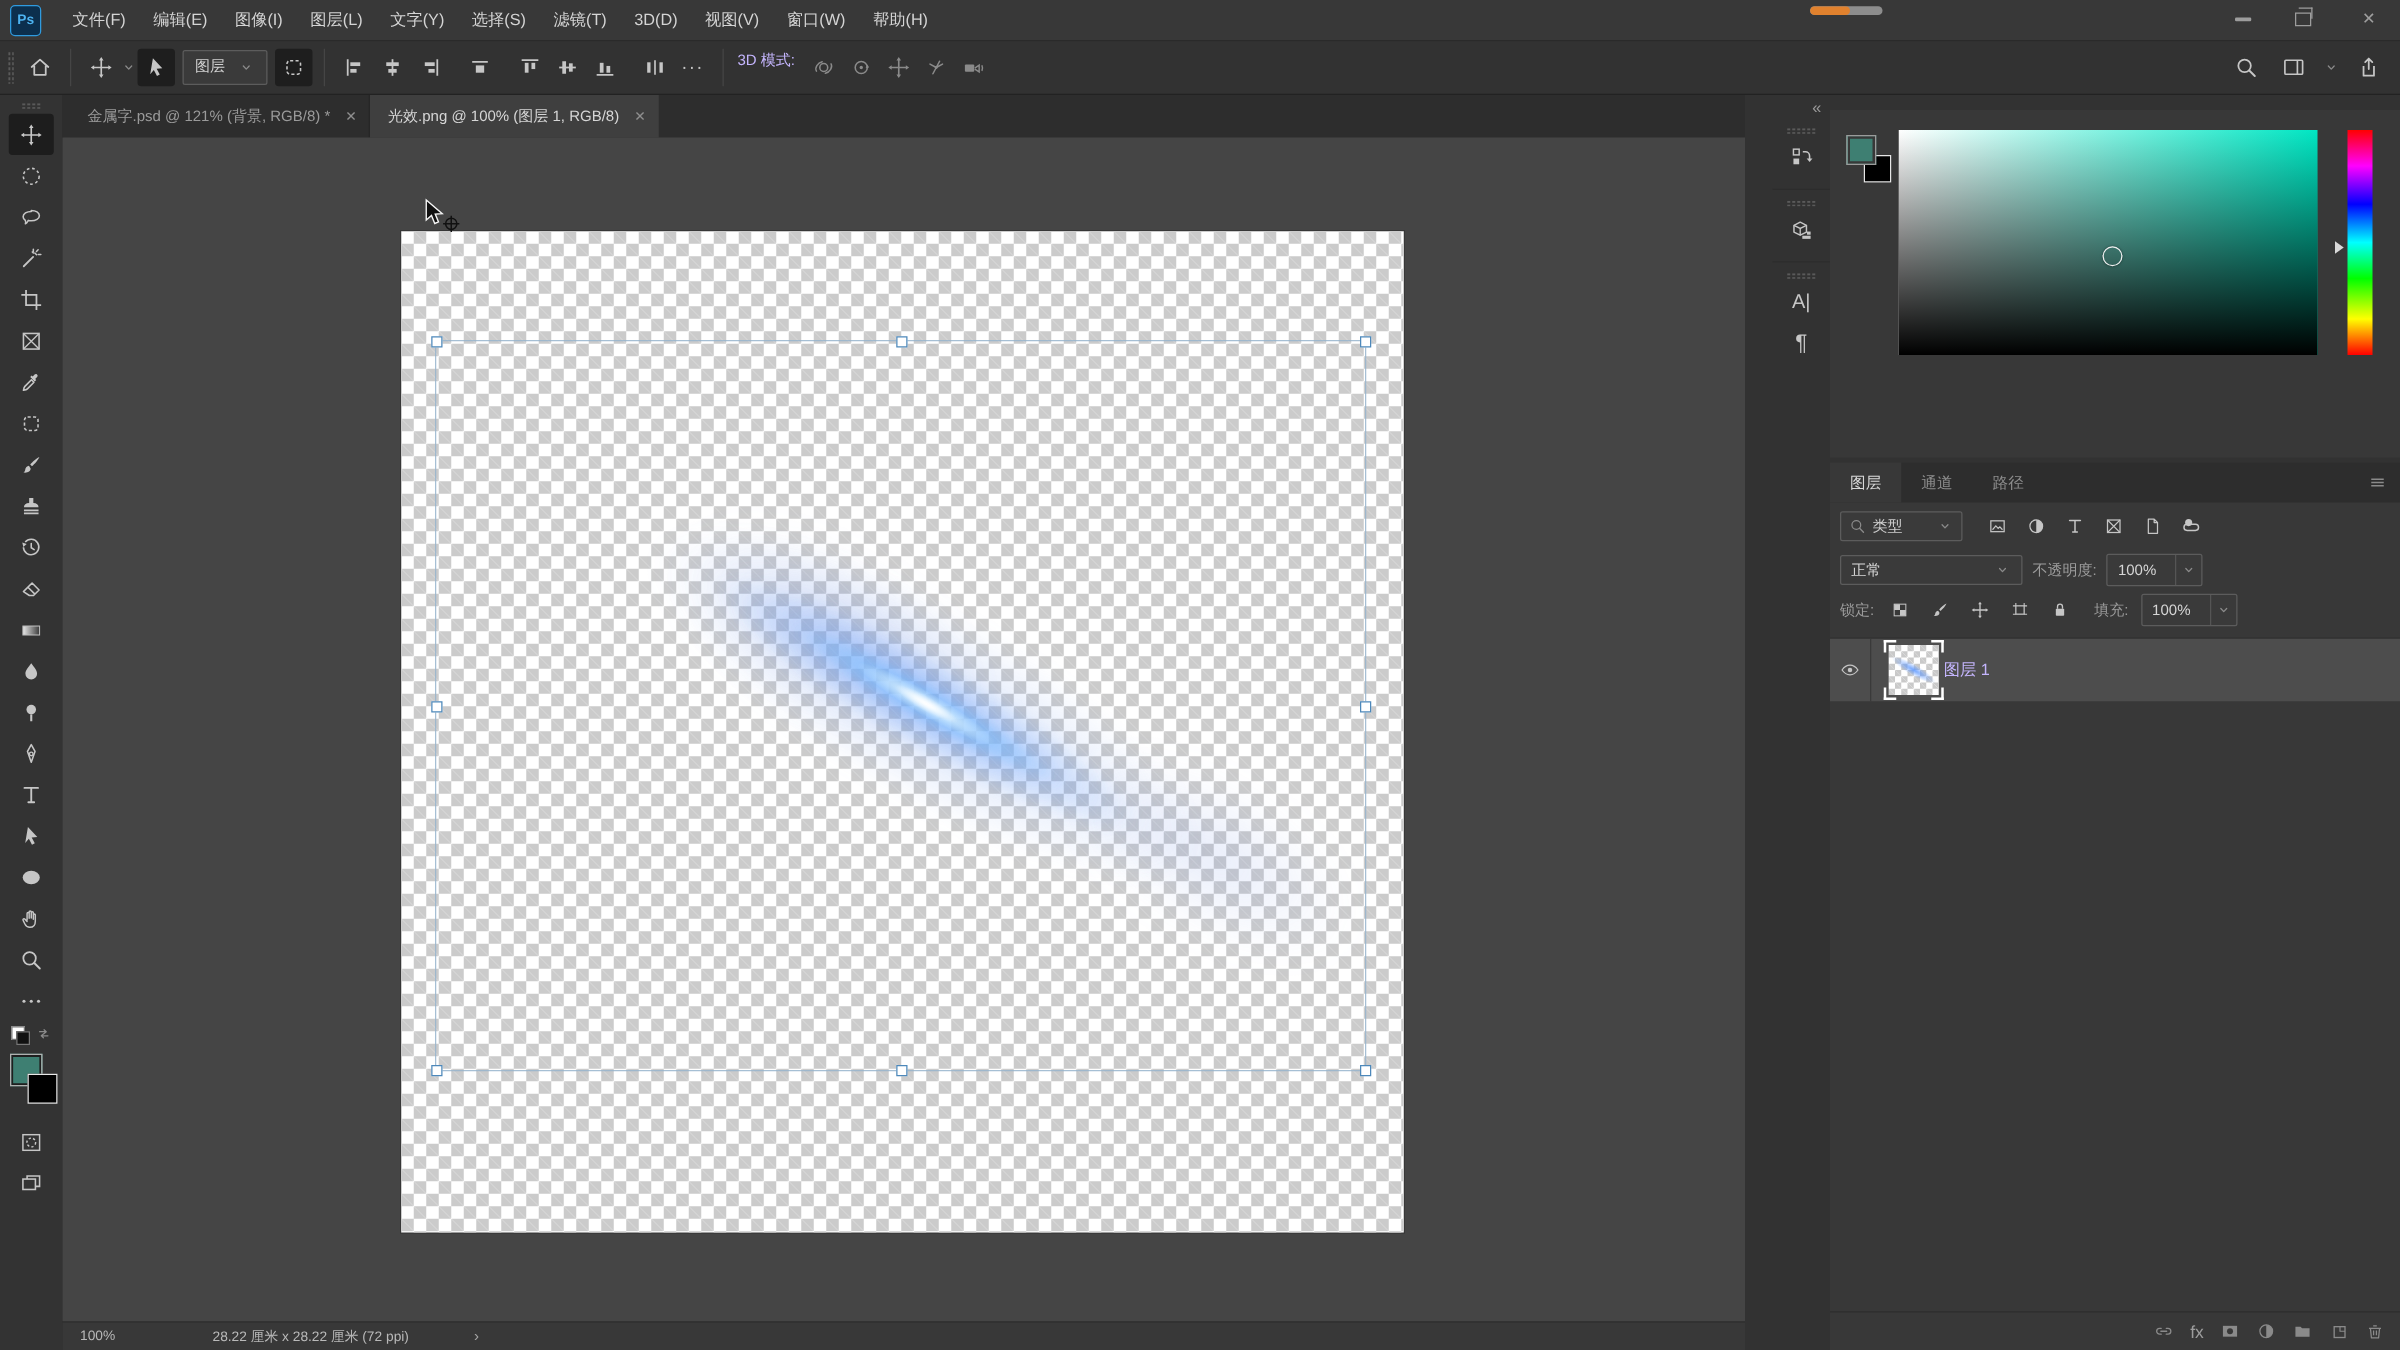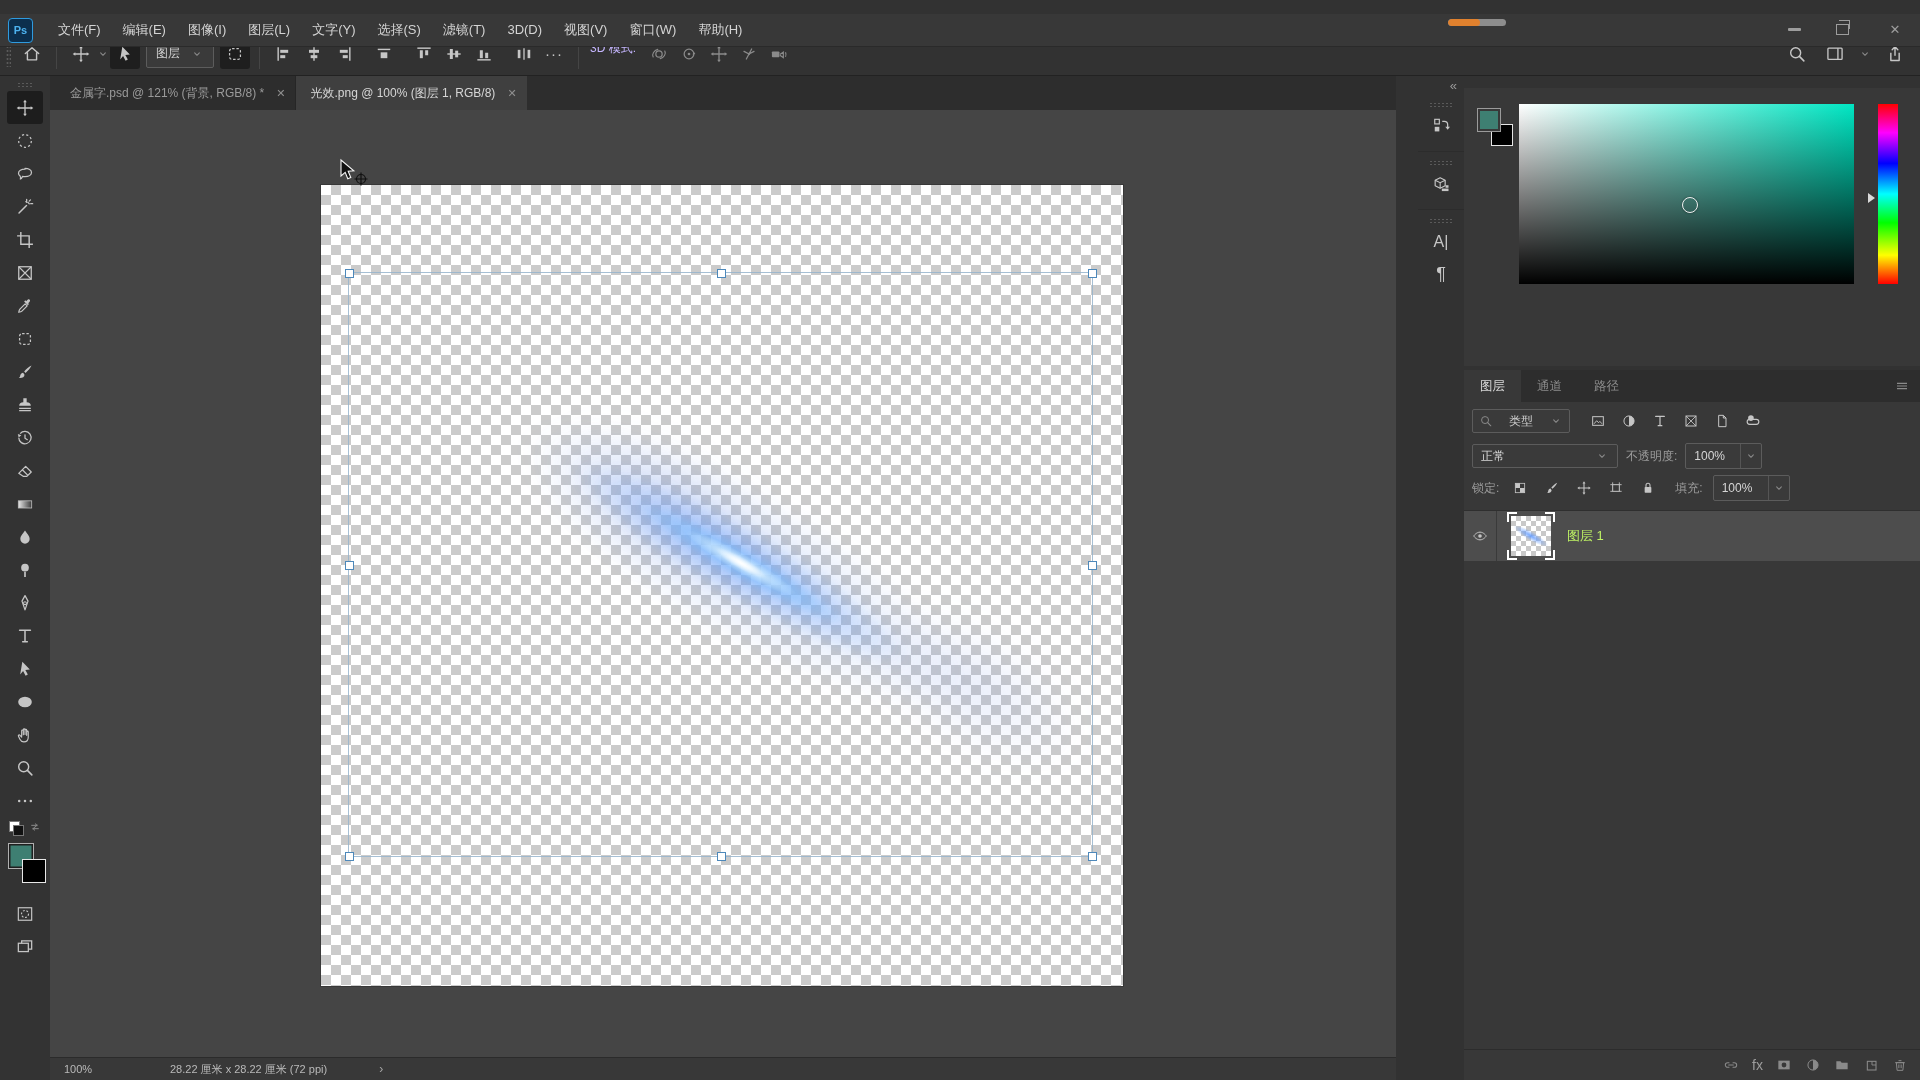--- a/index.html
+++ b/index.html
@@ -5,21 +5,21 @@
   html,body{margin:0;padding:0;background:#202020}
   .app{position:relative;width:1920px;height:1080px;background:#323232;overflow:hidden;
        font-family:"Liberation Sans","DejaVu Sans",sans-serif;color:#cccccc;font-size:13px;
        -webkit-font-smoothing:antialiased}
   svg.ic{width:20px;height:20px;color:#c6c6c6;display:block}
   svg.ic.sm{width:16px;height:16px}
   svg.ic.xs{width:14px;height:14px}
   svg.ic.dim{color:#8a8a8a}
 
   
-  .menubar{position:absolute;left:0;top:14px;width:100%;height:32px;background:#383838;
+  .menubar{position:absolute;left:0;top:0;width:100%;height:32px;background:#383838;
            display:flex;align-items:center;border-bottom:1px solid #2a2a2a;z-index:30}
   .ps-logo{width:23px;height:23px;margin:0 14px 0 8px;background:#0c2f4d;border:1.5px solid #2f9bdf;
            border-radius:4px;color:#4db3f0;font-size:11px;font-weight:bold;
            display:flex;align-items:center;justify-content:center;flex:none}
   .menu-item{padding:0 11px;height:32px;line-height:32px;color:#d4d4d4;cursor:default}
   .progress-pill{position:absolute;right:414px;top:5px;width:58px;height:7px;border-radius:4px;
                  background:#8d8d8d;overflow:hidden}
   .progress-fill{width:56%;height:100%;background:#e0812e;border-radius:4px}
   .win-controls{position:absolute;right:14px;top:0;height:30px;display:flex;align-items:center;gap:26px}
   .win-btn{color:#9d9d9d;font-size:13px;width:22px;text-align:center}
@@ -129,21 +129,21 @@
   .cp-ring{position:absolute;left:51%;top:56%;width:14px;height:14px;border:1.5px solid #f0f0f0;border-radius:50%;
            transform:translate(-50%,-50%);box-shadow:0 0 2px rgba(0,0,0,.5)}
   .cp-hue{position:absolute;left:414px;top:16px;width:20px;height:180px;
           background:linear-gradient(to bottom,#ff0000,#ff00ff 16%,#0000ff 33%,#00ffff 50%,#00ff00 66%,#ffff00 84%,#ff0000)}
   .cp-marker{position:absolute;left:404px;top:105px;width:0;height:0;
              border-top:5px solid transparent;border-bottom:5px solid transparent;border-left:7px solid #d9d9d9}
 
   .layers-panel{top:294px;bottom:0}
   .lp-row{display:flex;align-items:center;padding:0 8px;box-sizing:border-box}
   .lp-filter{height:38px;gap:9px}
-  .search-box{display:flex;align-items:center;gap:16px;width:98px;height:24px;padding:0 6px;
+  .search-box{display:flex;align-items:center;gap:5px;width:98px;height:24px;padding:0 6px;
               background:#3a3a3a;border:1px solid #5c5c5c;border-radius:2px;font-size:12px;color:#cfcfcf;box-sizing:border-box}
   .search-box .lbl{flex:1}
   .lp-blend{height:32px;gap:8px}
   .blend-select{display:flex;align-items:center;width:146px;height:24px;padding:0 8px;box-sizing:border-box;
                 background:#3a3a3a;border:1px solid #5c5c5c;border-radius:2px;font-size:12px;color:#d6d6d6}
   .blend-select .lbl{flex:1}
   .lp-lab{font-size:12px;color:#9c9c9c;white-space:nowrap}
   .val-box{display:flex;align-items:center;height:24px;background:#3a3a3a;border:1px solid #5c5c5c;border-radius:2px;
            font-size:12px;color:#d6d6d6}
   .val-box .v{padding:0 8px;min-width:38px}
@@ -159,21 +159,21 @@
            linear-gradient(45deg,#c9c9c9 25%,transparent 25%,transparent 75%,#c9c9c9 75%);
          background-size:10px 10px;background-position:0 0,5px 5px;overflow:hidden}
   .thumb-streak{position:absolute;left:50%;top:50%;width:40px;height:9px;border-radius:50%;
                 transform:translate(-50%,-50%) rotate(30deg);
                 background:radial-gradient(closest-side,rgba(90,150,255,.85),rgba(90,150,255,0))}
   .bracket{position:absolute;width:8px;height:8px;border:2px solid #fff}
   .br-tl{left:-2px;top:-2px;border-right:none;border-bottom:none}
   .br-tr{right:-2px;top:-2px;border-left:none;border-bottom:none}
   .br-bl{left:-2px;bottom:-2px;border-right:none;border-top:none}
   .br-br{right:-2px;bottom:-2px;border-left:none;border-top:none}
-  .layer-name{margin-left:14px;font-size:13px;color:#bef264}
+  .layer-name{margin-left:2px;font-size:13px;color:#c4b5fd}
   .lp-bottom{position:absolute;left:0;right:0;bottom:0;height:30px;background:#383838;border-top:1px solid #2c2c2c;
              display:flex;align-items:center;justify-content:flex-end;gap:13px;padding-right:12px}
   .fx-glyph{font-size:14px;color:#9d9d9d;line-height:1}
   .glyph-btn{color:#9d9d9d}
 </style>
 </head>
 <body>
 
 <svg width="0" height="0" style="position:absolute">
   <defs>

